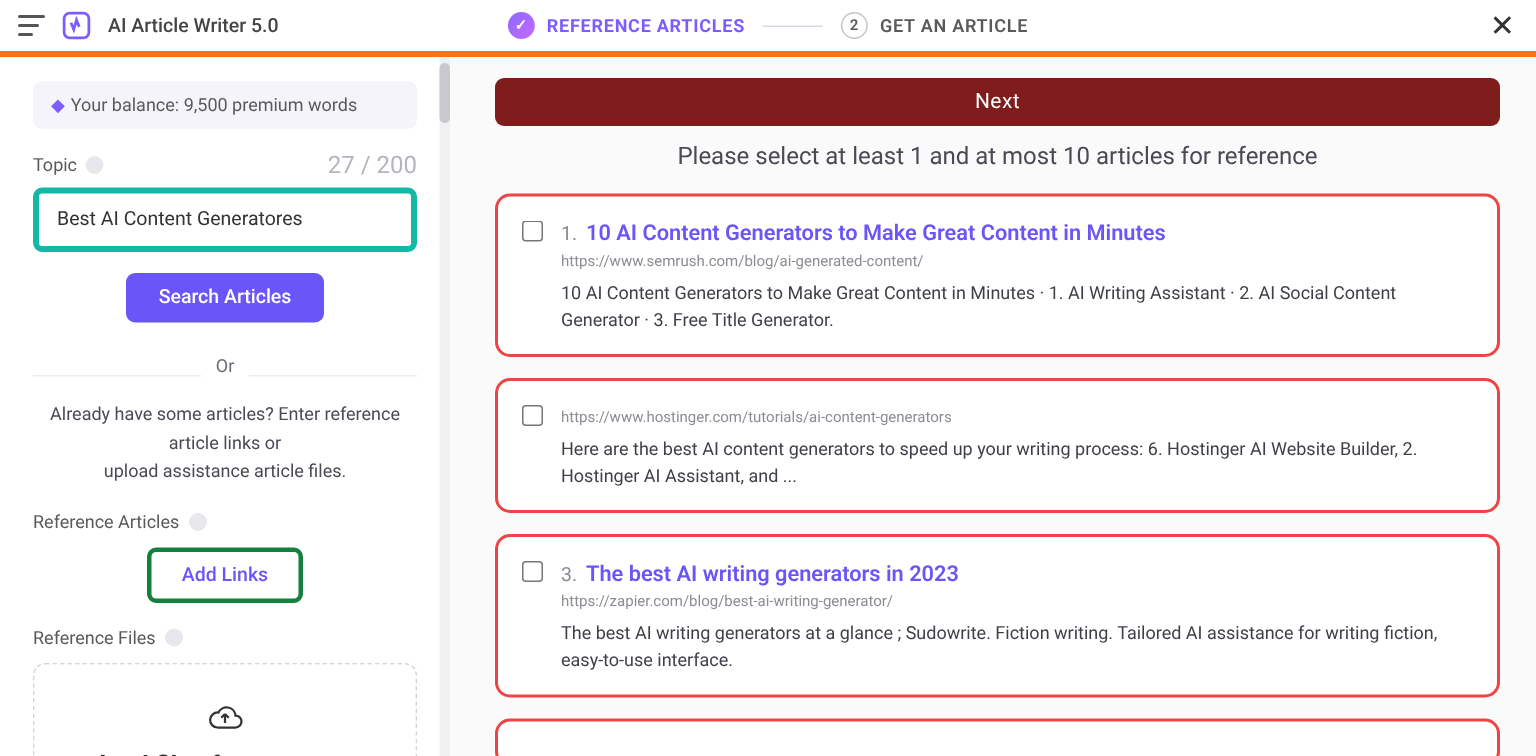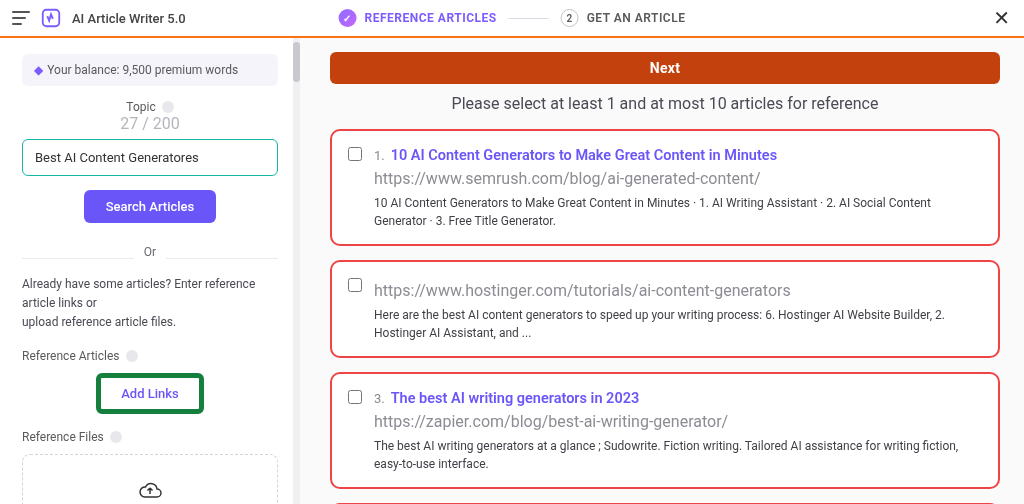--- a/index.html
+++ b/index.html
@@ -1,18 +1,18 @@
 <!DOCTYPE html>
 <html><head>
 <meta charset="utf-8">
 <style>
 * { margin: 0; padding: 0; box-sizing: border-box; font-family: -apple-system, BlinkMacSystemFont, "Segoe UI", Roboto, Arial, sans-serif; }
 body { background: #fff; color: #333; width: 1024px; height: 504px; overflow: hidden; }
 
-.header { display: flex; align-items: center; height: 38px; border-bottom: 2px solid #f97316; padding: 0 12px; position: relative; }
+.header { display: flex; align-items: center; height: 38px; border-bottom: 4px solid #f97316; padding: 0 12px; position: relative; }
 .header-left { display: flex; align-items: center; gap: 10px; }
 .hamburger { width: 18px; height: 14px; display: flex; flex-direction: column; justify-content: space-between; cursor: pointer; }
 .hamburger span { height: 2px; background: #555; border-radius: 1px; }
 .hamburger span:nth-child(2){ width:75%; }
 .hamburger span:nth-child(3){ width:55%; }
 .logo { width: 22px; height: 22px; color: #7c5cff; }
 .app-title { font-size: 13px; color: #444; font-weight: 500; }
 .header-steps { position: absolute; left: 50%; transform: translateX(-50%); display: flex; align-items: center; gap: 12px; }
 .step-chip { display:flex; align-items:center; gap:8px; font-size: 12px; letter-spacing: 0.5px; }
 .step-active { color: #7c5cff; font-weight: 700; }
@@ -24,50 +24,50 @@
 .close-x { position:absolute; right:14px; font-size:20px; color:#333; cursor:pointer; }
 
 .body { display:flex; height: calc(504px - 38px); }
 .sidebar { width: 300px; padding: 16px 22px; position:relative; background:#fff; }
 .scroll-track { position:absolute; right:0; top:0; bottom:0; width:7px; background:#f0f0f2; }
 .scroll-thumb { background:#c8c8ce; border-radius:4px; width:7px; height:40px; position:absolute; top:4px; }
 
 .balance-box { background:#f5f4fb; border-radius:6px; padding:9px 12px; font-size:12px; color:#5a5a5a; display:flex; align-items:center; gap:4px; }
 .balance-box .bolt { color:#7c5cff; }
 
-.field-row { display:flex; justify-content:space-between; align-items:center; margin-top:14px; margin-bottom:6px; font-size:12px; color:#5a5a5a;flex-direction:column; }
+.field-row { display:flex; justify-content:space-between; align-items:center; margin-top:14px; margin-bottom:6px; font-size:12px; color:#5a5a5a; }
 .field-row .hint { color:#b5b5be; font-size:16px; }
 .info-dot { width:12px; height:12px; border-radius:50%; background:#e8e8ec; display:inline-block; }
 
-.text-input { width:100%; border:1px solid #14b8a6; border-radius:6px; padding:10px 12px; font-size:13px; color:#333; outline:none; }
+.text-input { width:100%; border:4px solid #14b8a6; border-radius:6px; padding:10px 12px; font-size:13px; color:#333; outline:none; }
 .btn-primary { background:#6a56f8; color:#fff; border:none; border-radius:6px; padding:9px 22px; font-size:13px; font-weight:500; cursor:pointer; display:block; margin:14px auto 0; }
 
 .divider { display:flex; align-items:flex-end; gap:10px; margin:22px 0 16px; }
 .divider::before,.divider::after { content:""; flex:1; height:1px; background:#ececf0; }
 .divider span { font-size:12px; color:#6a6a72; }
 
-.help-text { font-size:12px; color:#4a4a54; line-height:1.6; }
+.help-text { font-size:12px; color:#4a4a54; text-align:center; line-height:1.6; }
 
 .section-label { font-size:12px; color:#5a5a5a; margin-top:16px; display:flex; align-items:center; gap:6px; }
 
-.btn-outline { border:5px solid #15803d; background:#fff; color:#6a56f8; border-radius:6px; padding:8px 20px; font-size:13px; font-weight:500; cursor:pointer; display:block; margin:10px auto 0;text-align:right; }
+.btn-outline { border:3px solid #15803d; background:#fff; color:#6a56f8; border-radius:6px; padding:8px 20px; font-size:13px; font-weight:500; cursor:pointer; display:block; margin:10px auto 0;text-align:right; }
 
 .dropzone { border:1px dashed #d4d4dc; border-radius:8px; margin-top:10px; padding:24px 10px; text-align:center; }
 .dropzone .cloud { display:block; margin:0 auto 10px; color:#333;}
 .dz-title { font-size:17px; font-weight:700; color:#2b2b34; }
 
 .main { flex:1; background:#fafafb; padding:14px 24px 0 30px; overflow:hidden; }
-.next-btn { width:100%; background:#c2410c; color:#fff; border:none; border-radius:6px; padding:8px; font-size:14px; font-weight:700; letter-spacing:0.3px; cursor:pointer; }
+.next-btn { width:100%; background:#7f1d1d; color:#fff; border:none; border-radius:6px; padding:8px; font-size:14px; font-weight:400; letter-spacing:0.3px; cursor:pointer; }
 .select-hint { text-align:center; font-size:16px; color:#4a4a54; margin:10px 0 16px; }
 
 .card { background:#fff; border:2px solid #ef4444; border-radius:10px; padding:14px 18px 14px 42px; margin-bottom:14px; position:relative; }
 .card input[type=checkbox]{ position:absolute; left:16px; top:16px; width:14px; height:14px; accent-color:#7c5cff; }
 .card-num { color:#8a8a92; font-size:13px; margin-right:2px; }
 .card-title { color:#6a56f8; font-size:14.5px; font-weight:600; }
-.card-url { color:#8c8c94; font-size:16px; margin-top:5px; }
+.card-url { color:#8c8c94; font-size:10px; margin-top:5px; }
 .card-snip { color:#3f3f47; font-size:12px; margin-top:6px; line-height:1.5; }
 </style>
 </head>
 <body>
 
 <div class="header">
   <div class="header-left">
     <div class="hamburger">
         <span></span>
         <span></span>
@@ -109,21 +109,21 @@
     </div>
     <input class="text-input" value="Best AI Content Generatores" style="">
     <button class="btn-primary">Search Articles</button>
 
     <div class="divider">
         <span>Or</span>
       </div>
 
     <div class="help-text">
       <span>Already have some articles? Enter reference article links or</span><br>
-      <span>upload reference article files.</span>
+      <span>upload assistance article files.</span>
     </div>
 
     <div class="section-label">
       <span>Reference Articles</span>
       <span class="info-dot"></span>
     </div>
     <button class="btn-outline">Add Links</button>
 
     <div class="section-label">
       <span>Reference Files</span>

